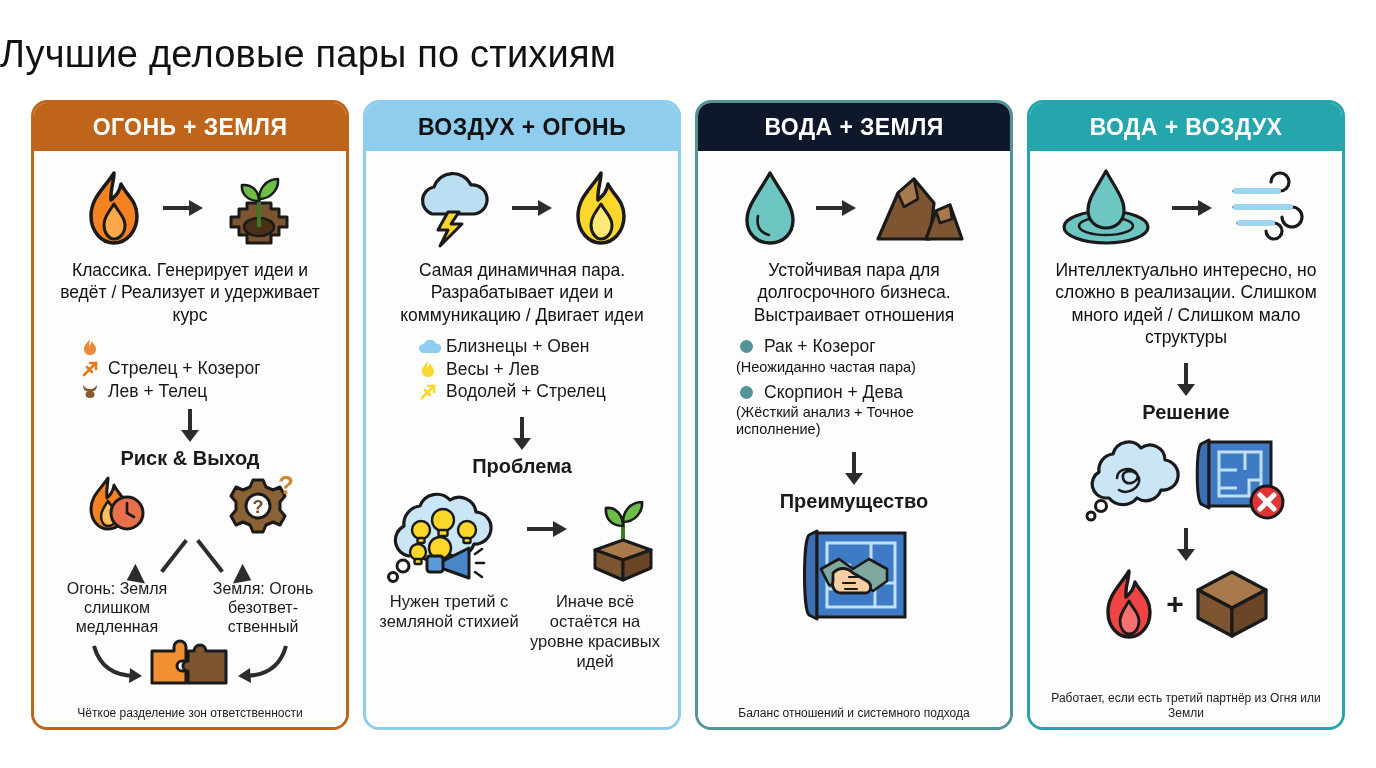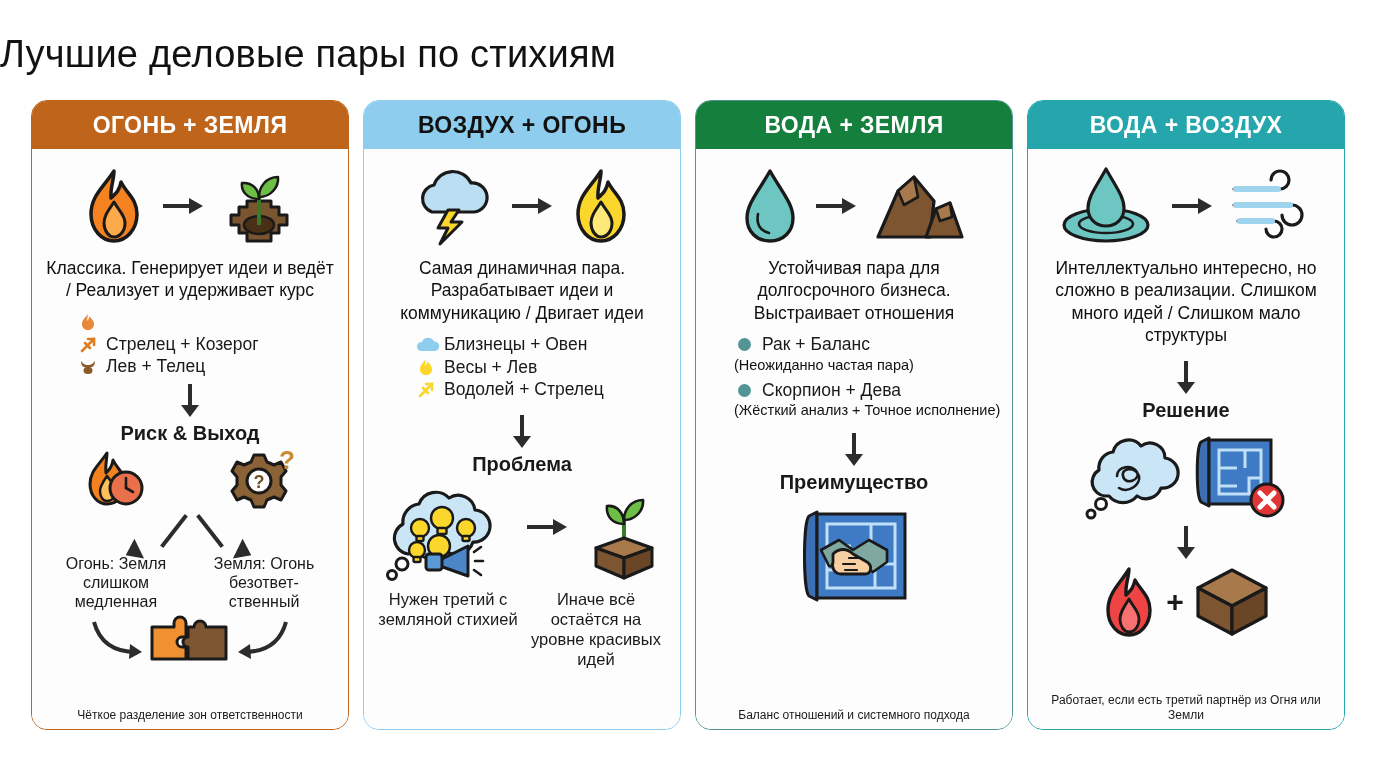--- a/index.html
+++ b/index.html
@@ -39,21 +39,21 @@
   }
   .card {
     width: 318px;
     height: 630px;
     border-radius: 16px;
     box-sizing: border-box;
     position: relative;
     display: flex;
     flex-direction: column;
     overflow: hidden;
-    border: 1px solid #a21caf;
+    border: 3px solid #a21caf;
   }
   .card-header {
     height: 48px;
     line-height: 48px;
     text-align: center;
     font-size: 23px;
     font-weight: bold;
     letter-spacing: 0.4px;
     flex: 0 0 auto;
   }
@@ -477,21 +477,21 @@
         </div>
 
         <div class="two-col-cap" style="margin-top:8px;">
           <div>Нужен третий с земляной стихией</div>
           <div>Иначе всё остаётся на уровне красивых идей</div>
         </div>
       </div>
     </div>
 
     <div class="card" style="border-color:#539596;">
-      <div class="card-header" style="background:#15803d;color:#FFFFFF;">ВОДА + ЗЕМЛЯ</div>
+      <div class="card-header" style="background:#0f172a;color:#FFFFFF;">ВОДА + ЗЕМЛЯ</div>
       <div class="card-body">
 
         <div class="pair-icons">
           <span>
             <svg width="56" height="76" viewBox="0 0 56 76">
               <path d="M28 3 C16 24 5 36 5 50 C5 64 15 73 28 73 C41 73 51 64 51 50 C51 36 40 24 28 3 Z" fill="#6DC6C2" stroke="#1a1a1a" stroke-width="3.4" stroke-linejoin="round"></path>
               <path d="M16 46 C14 57 19 63 27 65" fill="none" stroke="#1a1a1a" stroke-width="2.6" stroke-linecap="round"></path>
             </svg>
           </span>
           <span class="arrow-right"></span>
@@ -506,21 +506,21 @@
         </div>
 
         <div class="desc">Устойчивая пара для долгосрочного бизнеса. Выстраивает отношения</div>
 
         <div class="pairs" style="padding-left:28px;">
           <div>
             <div class="pair-row">
               <span class="pair-bullet">
                 <span class="dot" style="background:#539596;"></span>
               </span>
-              <span class="pair-text">Рак + Баланс</span>
+              <span class="pair-text">Рак + Козерог</span>
             </div>
             <div class="pair-note">(Неожиданно частая пара)</div>
           </div>
           <div style="margin-top:6px;">
             <div class="pair-row">
               <span class="pair-bullet">
                 <span class="dot" style="background:#539596;"></span>
               </span>
               <span class="pair-text">Скорпион + Дева</span>
             </div>

